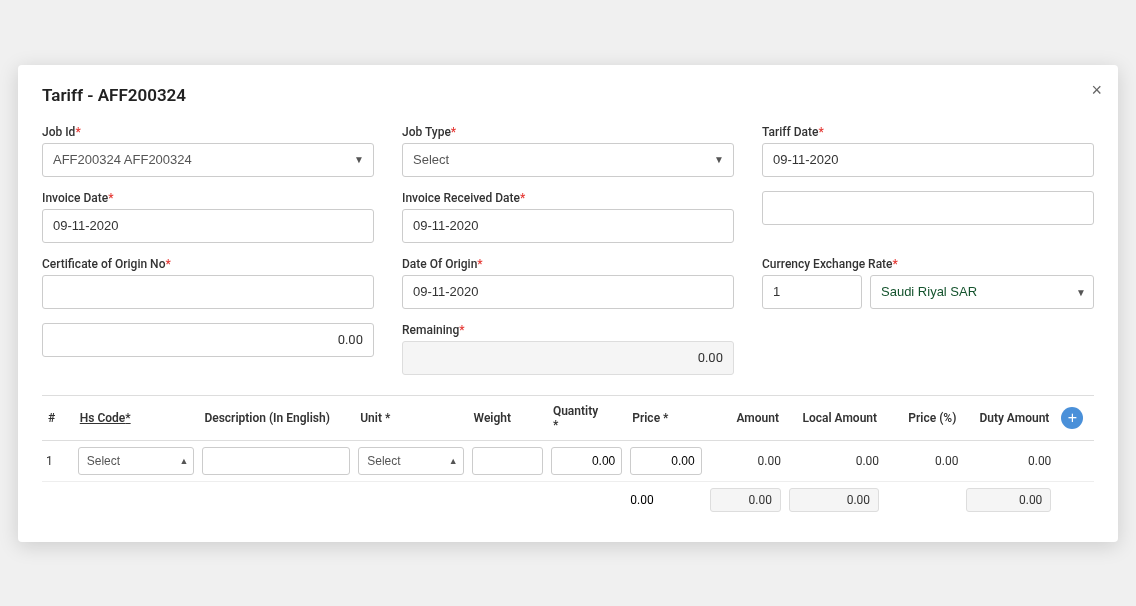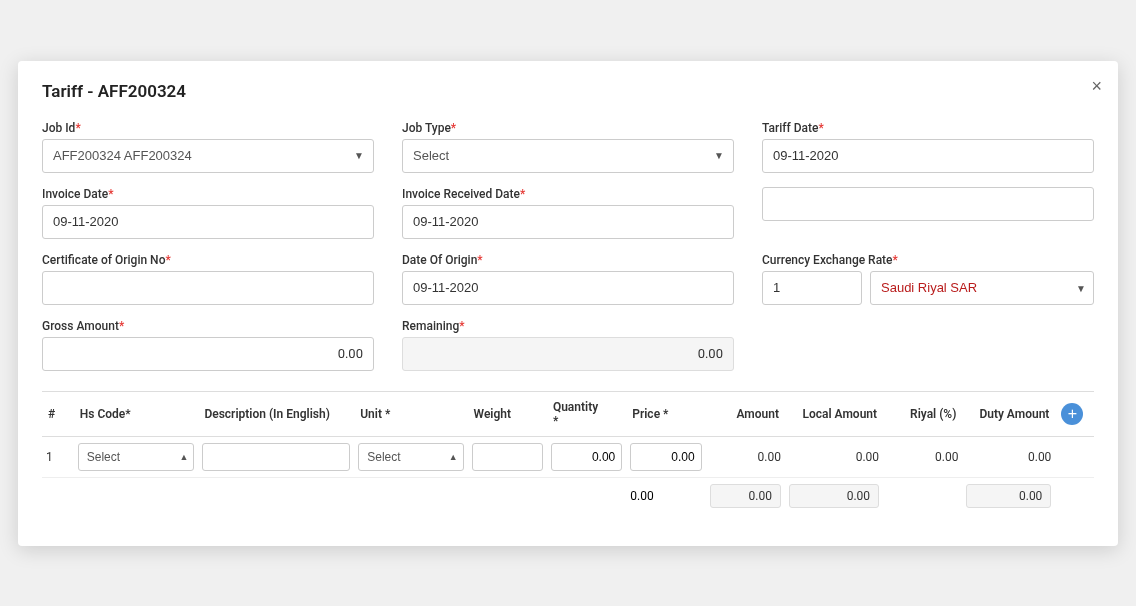--- a/index.html
+++ b/index.html
@@ -10,21 +10,21 @@
       display: flex;
       align-items: center;
       justify-content: center;
       min-height: 100vh;
     }
     .modal {
       background: #fff;
       width: 1100px;
       border-radius: 4px;
       box-shadow: 0 4px 20px rgba(0,0,0,0.15);
-      padding: 20px 24px 32px;
+      padding: 20px 24px 24px;
       position: relative;
     }
     .modal-title {
       font-size: 17px;
       font-weight: 600;
       color: #222;
       margin-bottom: 20px;
     }
     .close-btn {
       position: absolute;
@@ -104,21 +104,21 @@
       position: relative;
       flex: 1;
     }
     .currency-select-wrap select {
       appearance: none;
       -webkit-appearance: none;
       border: 1px solid #ccc;
       border-radius: 3px;
       padding: 6px 28px 6px 10px;
       font-size: 13px;
-      color: #b91c1c;
+      color: #14532d;
       background: #fff;
       height: 34px;
       outline: none;
       width: 100%;
       cursor: pointer;
     }
     .currency-select-wrap .caret {
       position: absolute;
       right: 8px;
       top: 50%;
@@ -241,21 +241,21 @@
     .footer-cell {
       background: #f5f5f5;
       border: 1px solid #ddd;
       border-radius: 3px;
       padding: 4px 8px;
       text-align: right;
       font-size: 12px;
       color: #333;
     }
     .col-num { width: 28px; }
-    .col-hscode { width: 110px; }
+    .col-hscode { width: 110px; text-decoration: underline; }
     .col-desc { width: 130px; }
     .col-unit { width: 100px; }
     .col-weight { width: 70px; }
     .col-qty { width: 70px; }
     .col-price { width: 70px; }
     .col-amount { width: 70px; }
     .col-local { width: 80px; }
     .col-duty-pct { width: 70px; }
     .col-duty-amt { width: 80px; }
     .col-add { width: 30px; }
@@ -347,23 +347,20 @@
         <div class="currency-select-wrap">
           <select>
             <option>Saudi Riyal SAR</option>
           </select>
           <span class="caret">▼</span>
         </div>
       </div>
     </div>
 
     <div class="form-group">
-      <label>
-        <span>Gross Amount</span><span class="required">*</span>
-      </label>
       <div class="gross-amount-field">
         <span>0.00</span>
       </div>
     </div>
 
     <div class="form-group">
       <label>
         <span>Remaining</span><span class="required">*</span>
       </label>
       <div class="readonly-field">
@@ -386,21 +383,21 @@
           </th>
           <th class="col-weight">Weight</th>
           <th class="col-qty">
             <span>Quantity</span><br><span class="required">*</span>
           </th>
           <th class="col-price">
             <span>Price</span><span class="required"> *</span>
           </th>
           <th class="col-amount right">Amount</th>
           <th class="col-local right">Local Amount</th>
-          <th class="col-duty-pct right">Riyal (%)</th>
+          <th class="col-duty-pct right">Price (%)</th>
           <th class="col-duty-amt right">Duty Amount</th>
           <th class="col-add">
             <button class="add-btn">+</button>
           </th>
         </tr>
       </thead>
       <tbody>
         <tr>
           <td class="col-num row-num">1</td>
           <td class="col-hscode">

